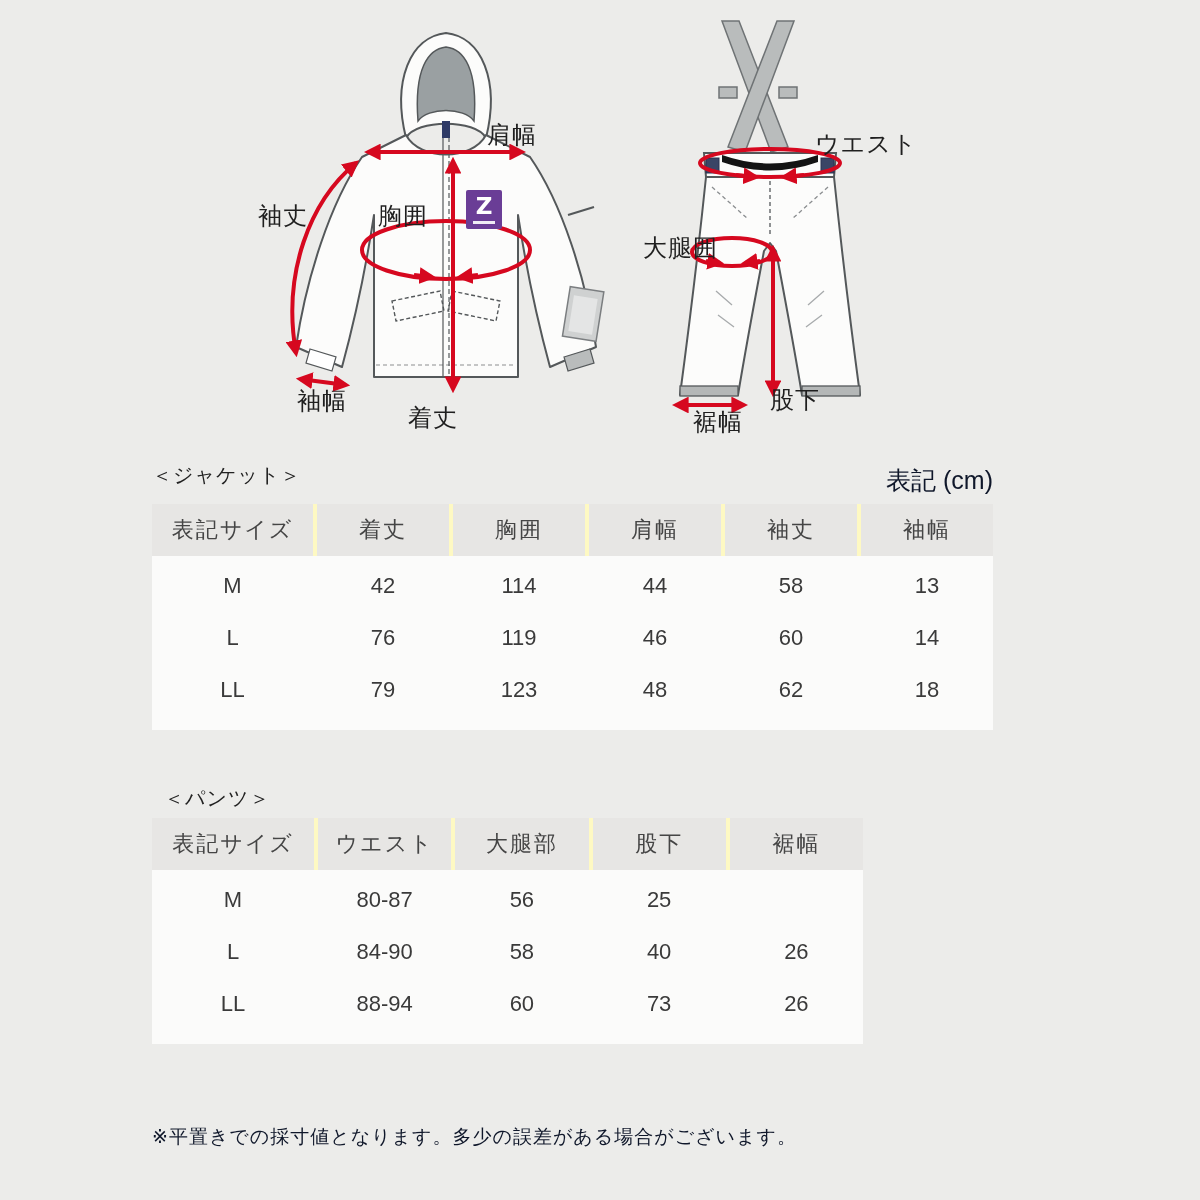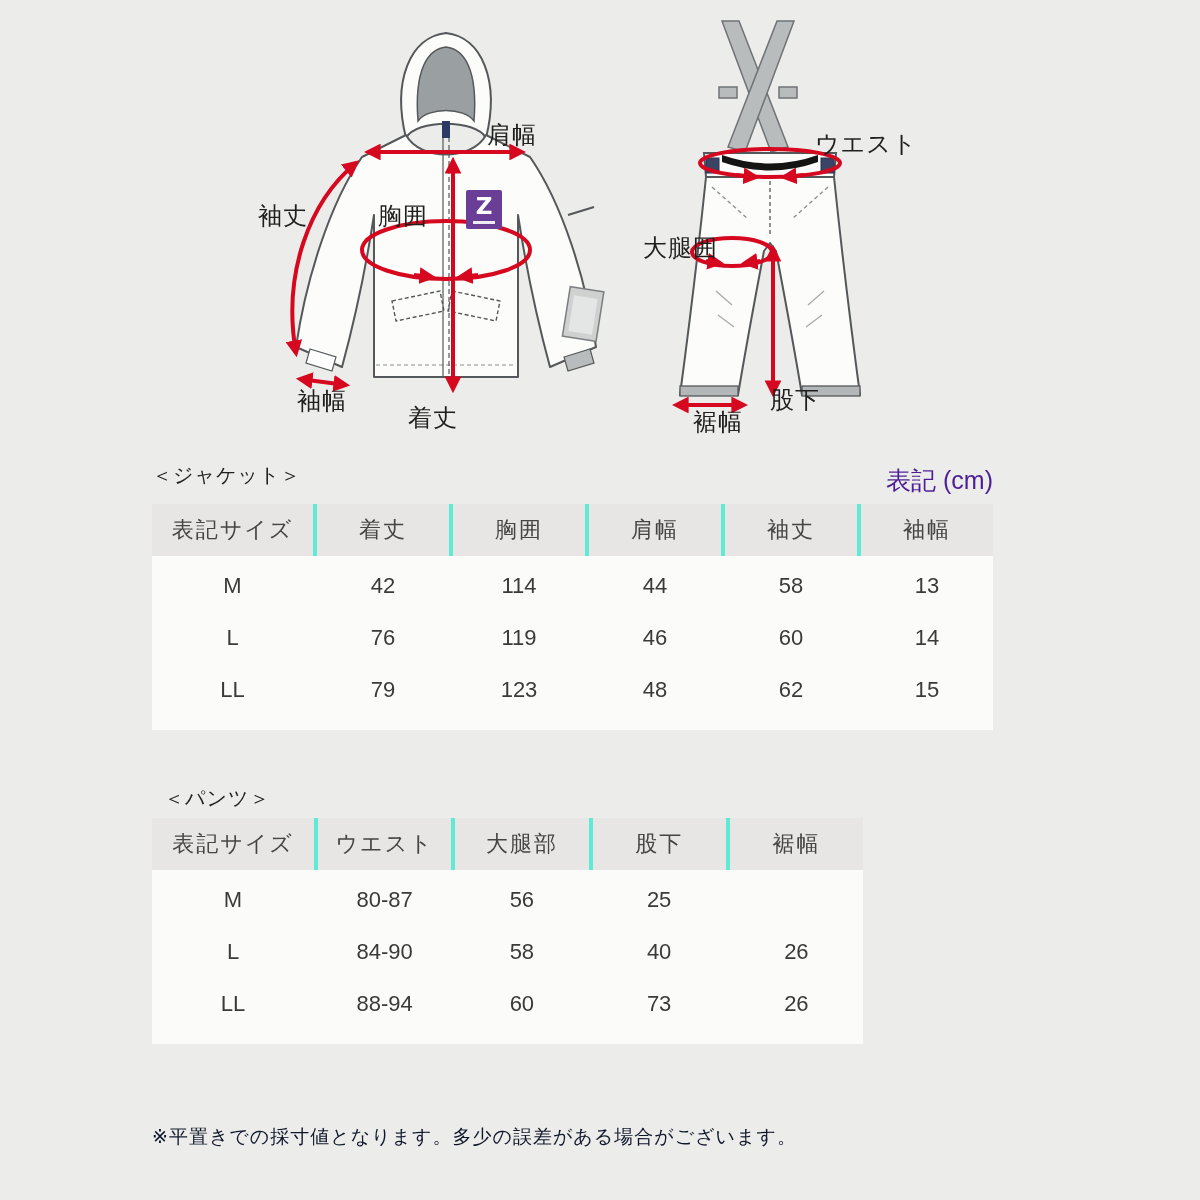--- a/index.html
+++ b/index.html
@@ -43,29 +43,29 @@
   
   .section-title{
     position:absolute;
     font-size:20px;
     color:#222;
     letter-spacing:1px;
   }
   .unit-note{
     position:absolute;
     font-size:25px;
-    color:#4c1d95;
+    color:#0f172a;
   }
 
   
   .size-table{position:absolute;}
   .thead{
     display:grid;
     column-gap:4px;
-    background:#5eead4;
+    background:#fef9c3;
     height:52px;
   }
   .thead .cell{
     background:#e7e6e4;
     display:flex;align-items:center;justify-content:center;
     font-size:22px;color:#454545;
     letter-spacing:2px;
   }
   .tbody{
     background:#fbfbfa;
@@ -223,21 +223,21 @@
       <div class="cell">46</div>
       <div class="cell">60</div>
       <div class="cell">14</div>
     </div>
     <div class="trow cols-jacket">
       <div class="cell">LL</div>
       <div class="cell">79</div>
       <div class="cell">123</div>
       <div class="cell">48</div>
       <div class="cell">62</div>
-      <div class="cell">15</div>
+      <div class="cell">18</div>
     </div>
   </div>
 </div>
 
 <div class="section-title" style="left:164px;top:785px;">＜パンツ＞</div>
 
 <div class="size-table" style="left:152px;top:818px;width:711px;">
   <div class="thead cols-pants">
     <div class="cell">表記サイズ</div>
     <div class="cell">ウエスト</div>

